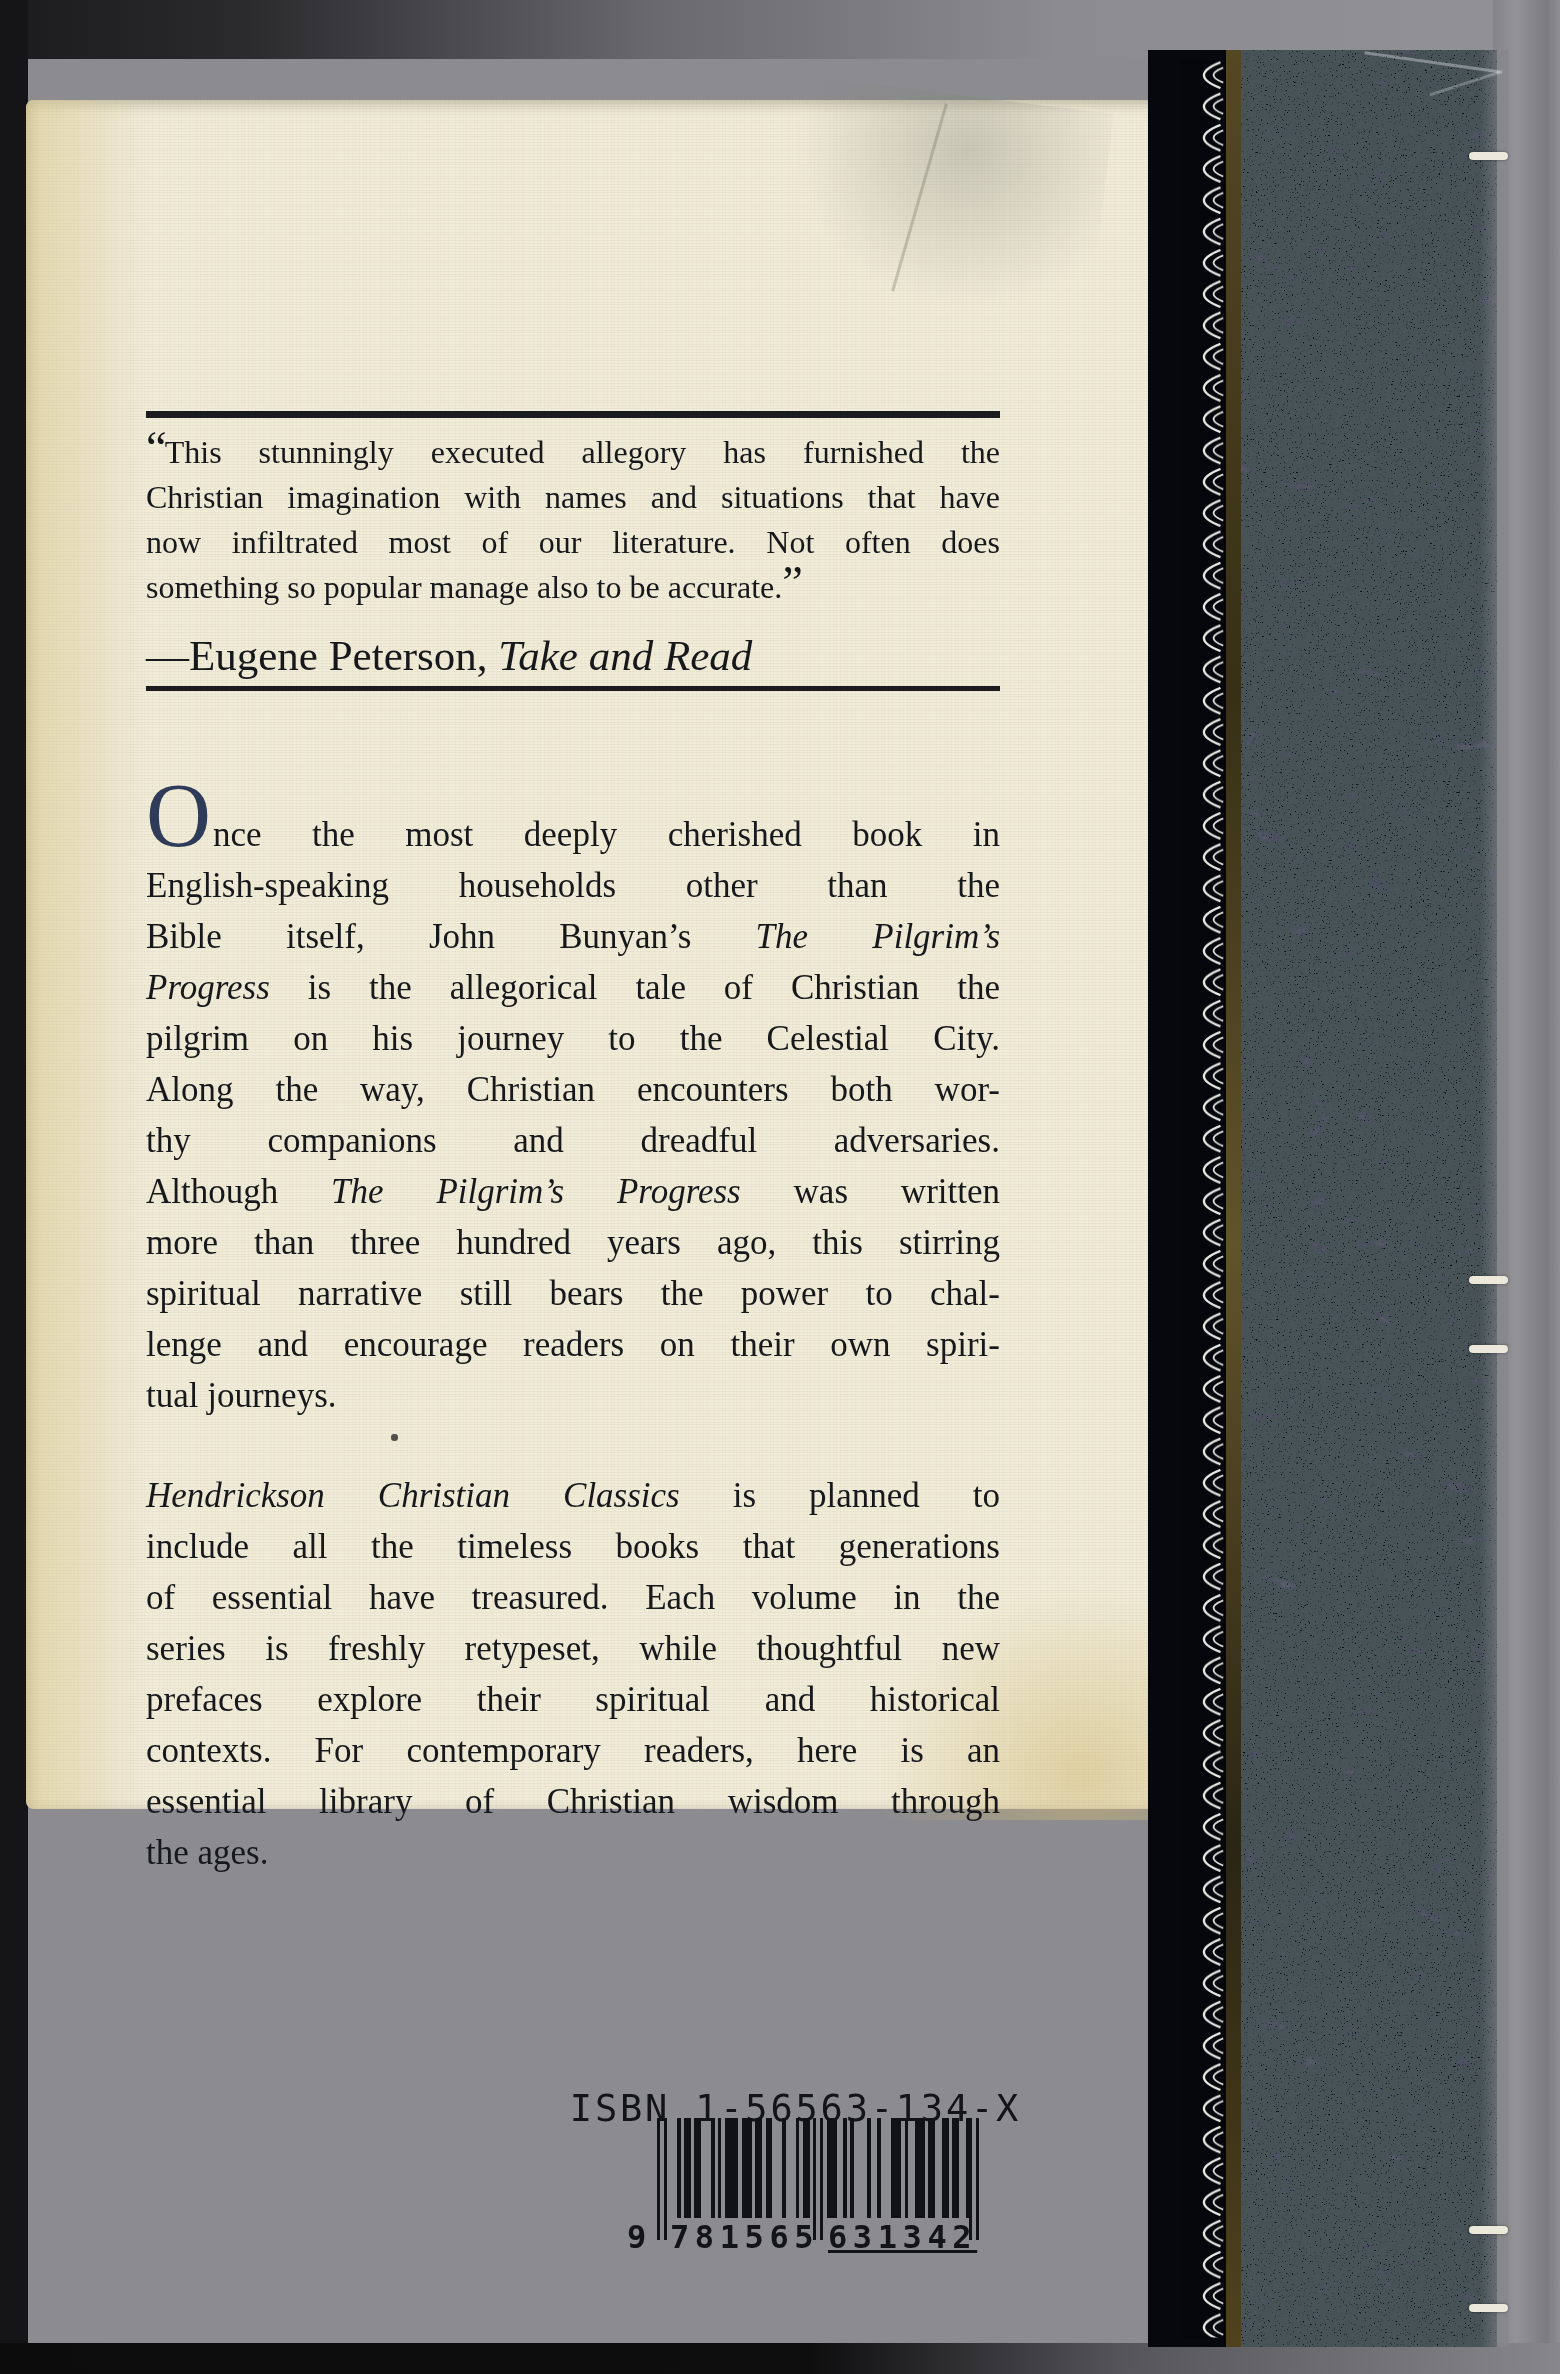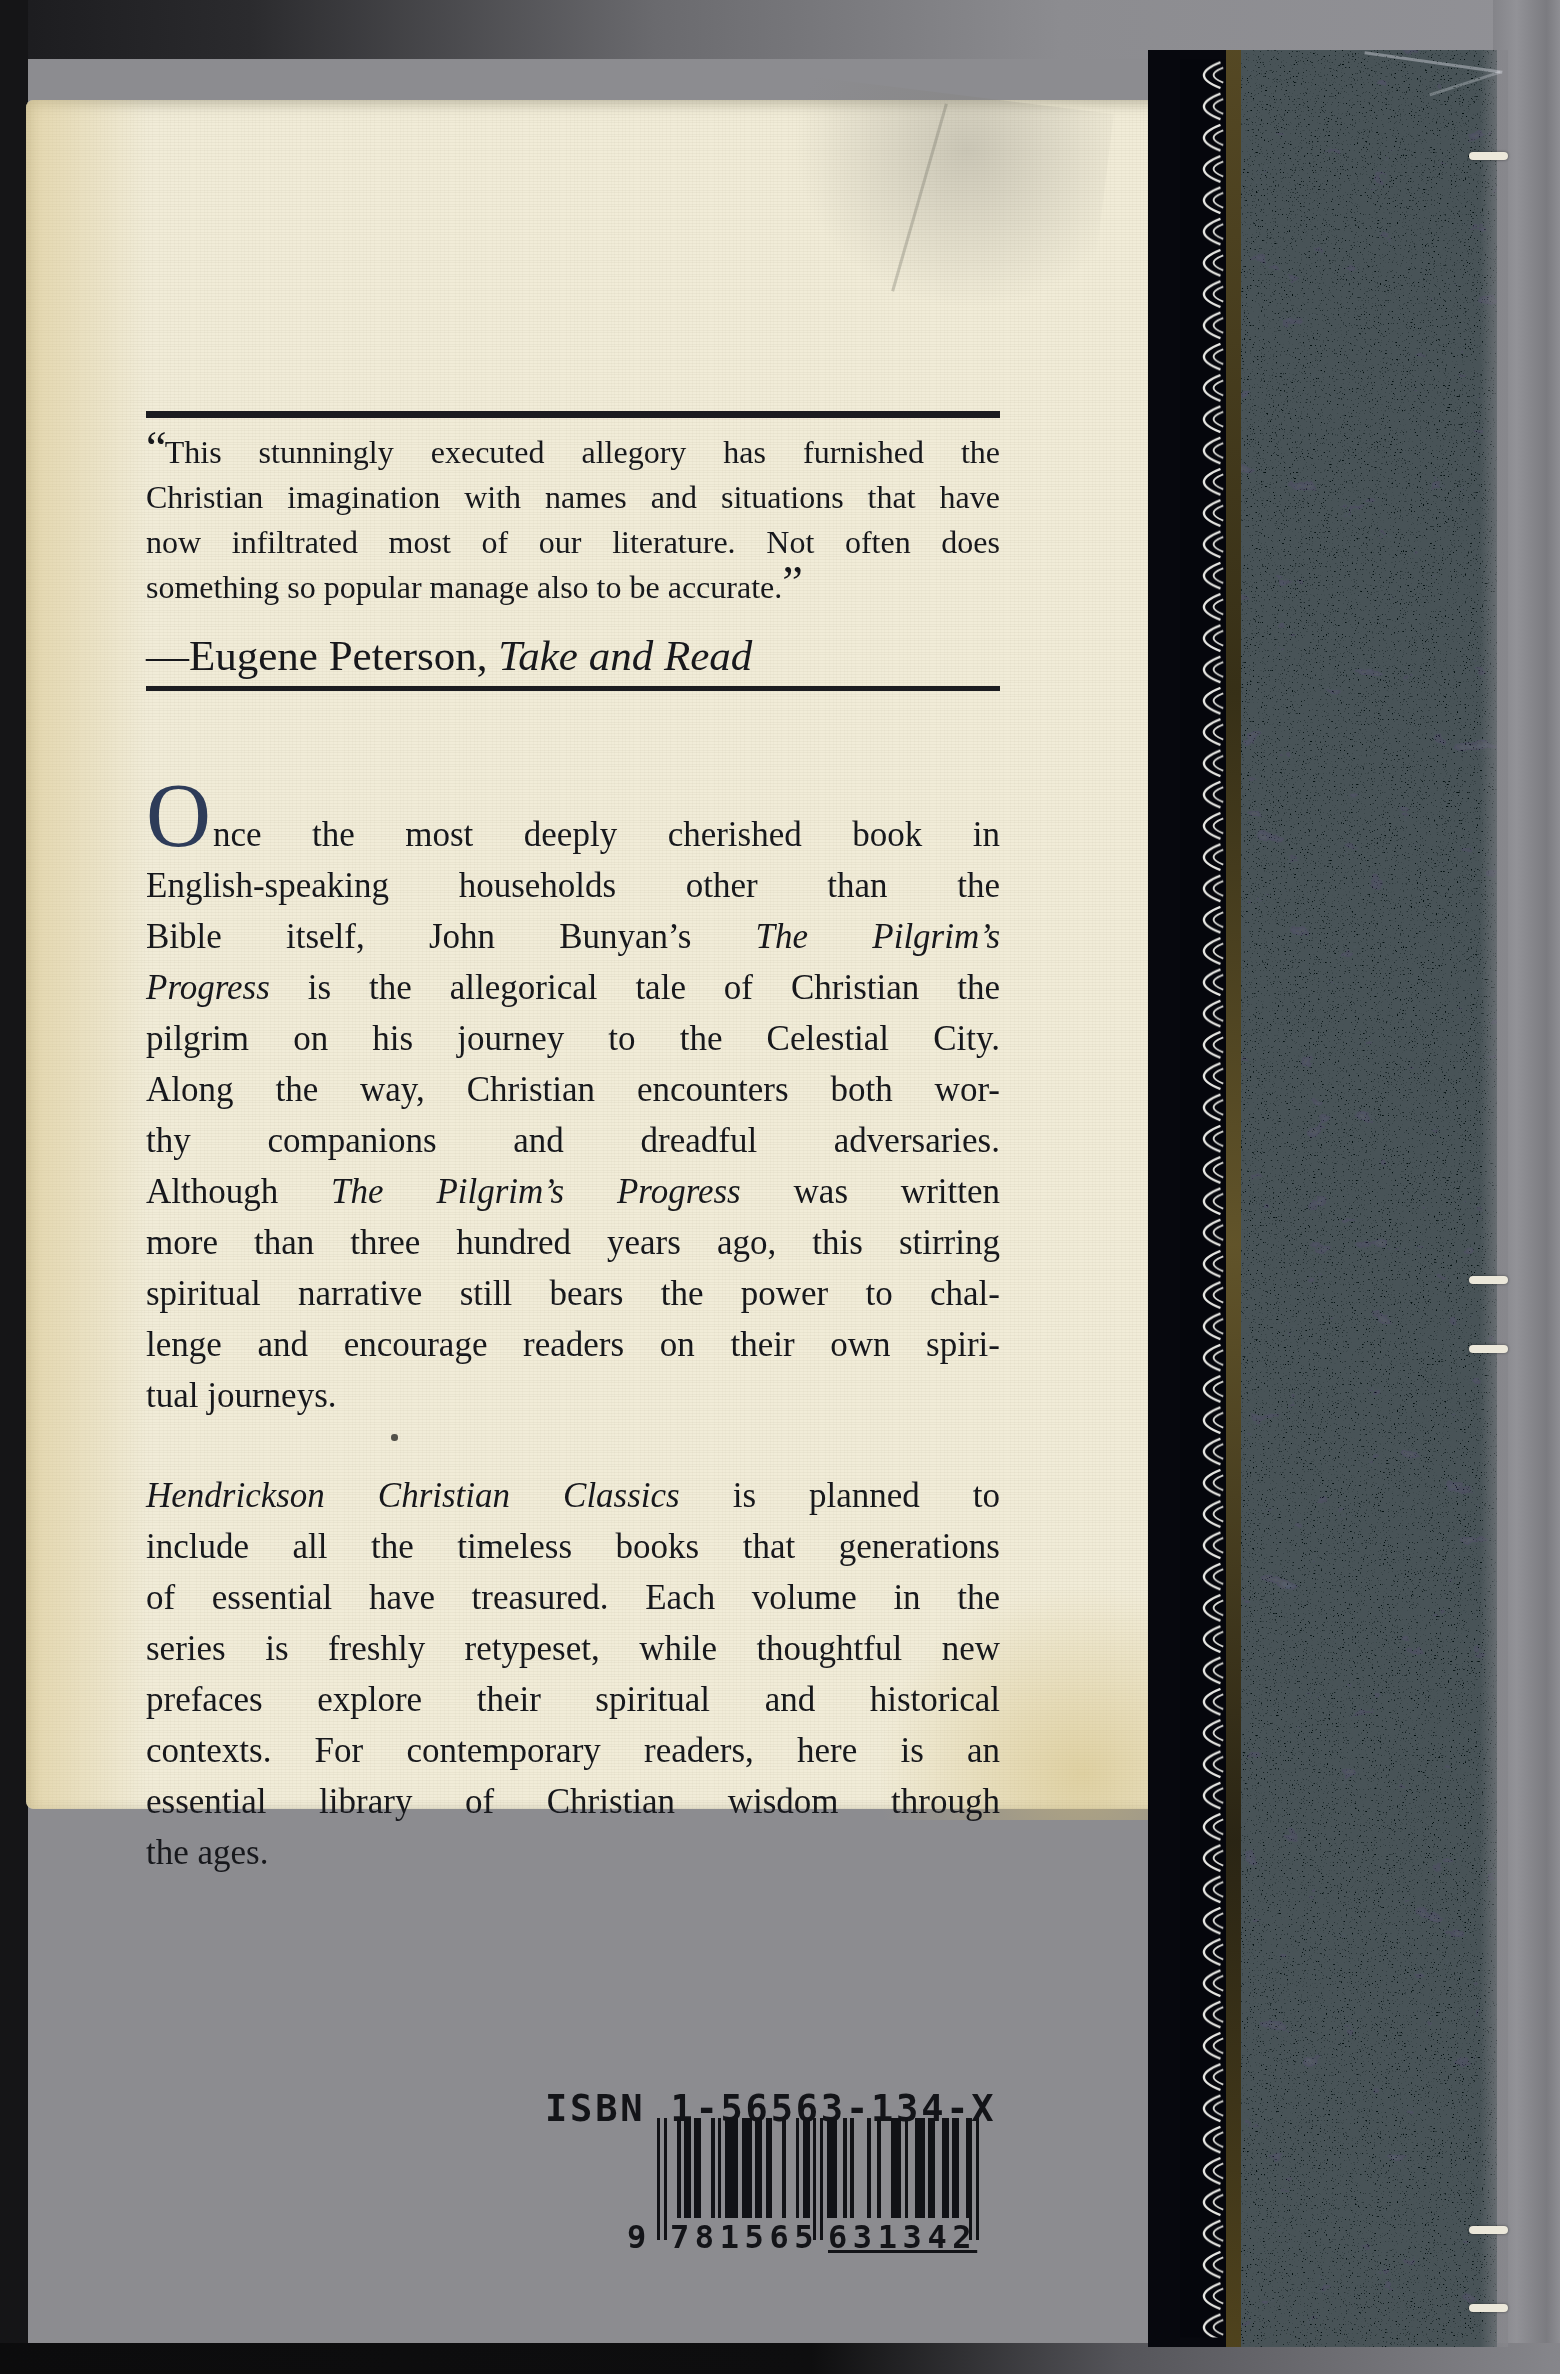--- a/index.html
+++ b/index.html
@@ -44,23 +44,23 @@
     font-size:43px;color:#17181c;}
   .para{position:absolute;left:120px;width:854px;font-size:35px;line-height:51px;color:#17181c;}
   .para1{top:709px;}
   .para2{top:1370px;}
   .tline{text-align:justify;text-align-last:justify;text-justify:inter-word;}
   .tline.lastline{text-align-last:left;}
   .initial{font-size:90px;line-height:0;color:#2e3c59;letter-spacing:1.9px;}
   .bigq{font-size:1.45em;line-height:0;letter-spacing:-1.9px;}
 
   
-  .isbn{position:absolute;left:519px;top:1987px;width:501px;text-align:left;
+  .isbn{position:absolute;left:519px;top:1987px;width:501px;text-align:center;
     font-family:"DejaVu Sans Mono","Liberation Mono",monospace;
-    font-size:37px;letter-spacing:2.8px;color:#131418;font-weight:bold;}
+    font-size:37px;letter-spacing:2.8px;color:#131418;font-weight:normal;}
   .barcode{position:absolute;left:631px;top:2018px;width:327px;height:158px;}
   .bars{display:flex;align-items:flex-start;}
   .mod{width:3.4px;height:100px;}
   .mod.on{background:#111216;}
   .mod.on.tall{height:122px;}
   .bd{position:absolute;font-family:"DejaVu Sans Mono","Liberation Mono",monospace;
     font-size:32px;color:#131418;top:100px;font-weight:bold;}
   .bd-left{left:-30px;}
   .bd-g1{left:13px;width:143px;text-align:center;letter-spacing:5.6px;}
   .bd-g2{left:171px;width:143px;text-align:center;letter-spacing:5.6px;text-decoration:underline;}

